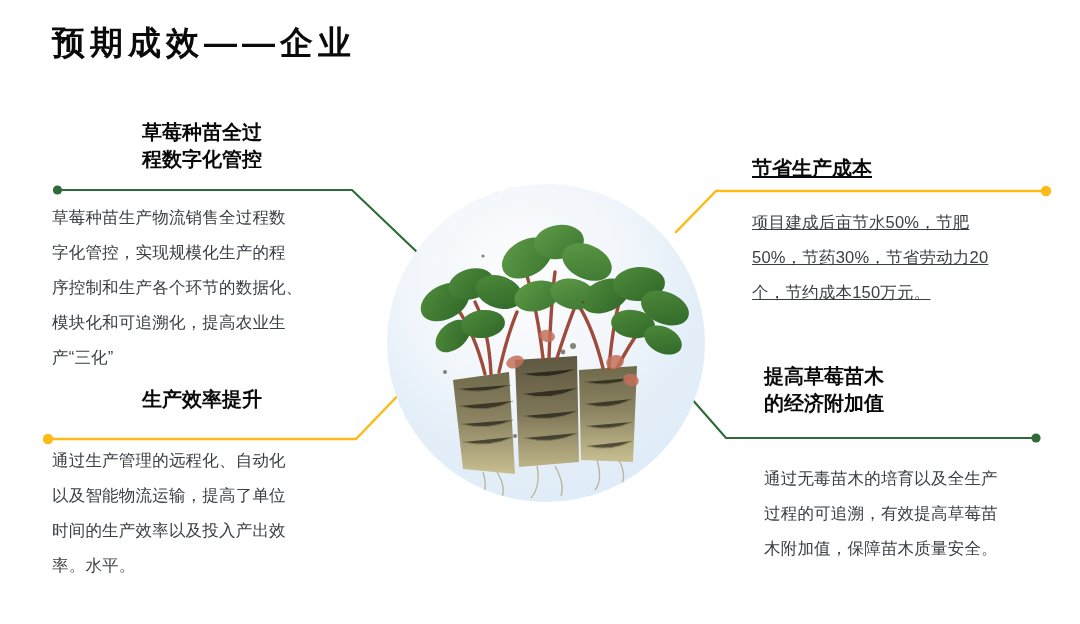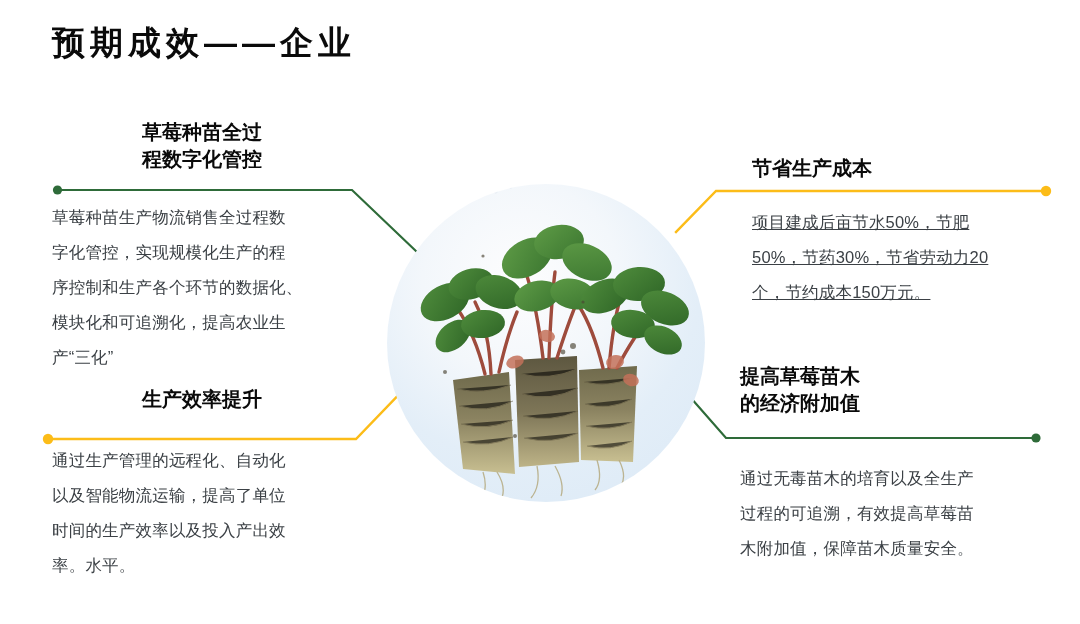--- a/index.html
+++ b/index.html
@@ -49,24 +49,24 @@
 
   .tl{left:52px;top:119px;width:300px;}
   .tl .bhead{text-align:center;}
   .tl .bbody{margin-top:27px;}
 
   .bl{left:52px;top:386px;width:300px;}
   .bl .bhead{text-align:center;}
   .bl .bbody{margin-top:30px;}
 
   .tr{left:752px;top:155px;width:300px;}
-  .tr .bhead{text-align:left;}
+  .tr .bhead{text-align:left;text-decoration:underline;}
   .tr .bbody{margin-top:23px;text-decoration:underline;}
 
-  .br{left:740px;top:363px;width:300px;}
+  .br{left:764px;top:363px;width:300px;}
   .br .bhead{text-align:left;}
   .br .bbody{margin-top:44px;}
 </style>
 </head>
 <body>
 
 <div id="stage">
 
   <div class="page-title">预期成效——企业</div>
 

